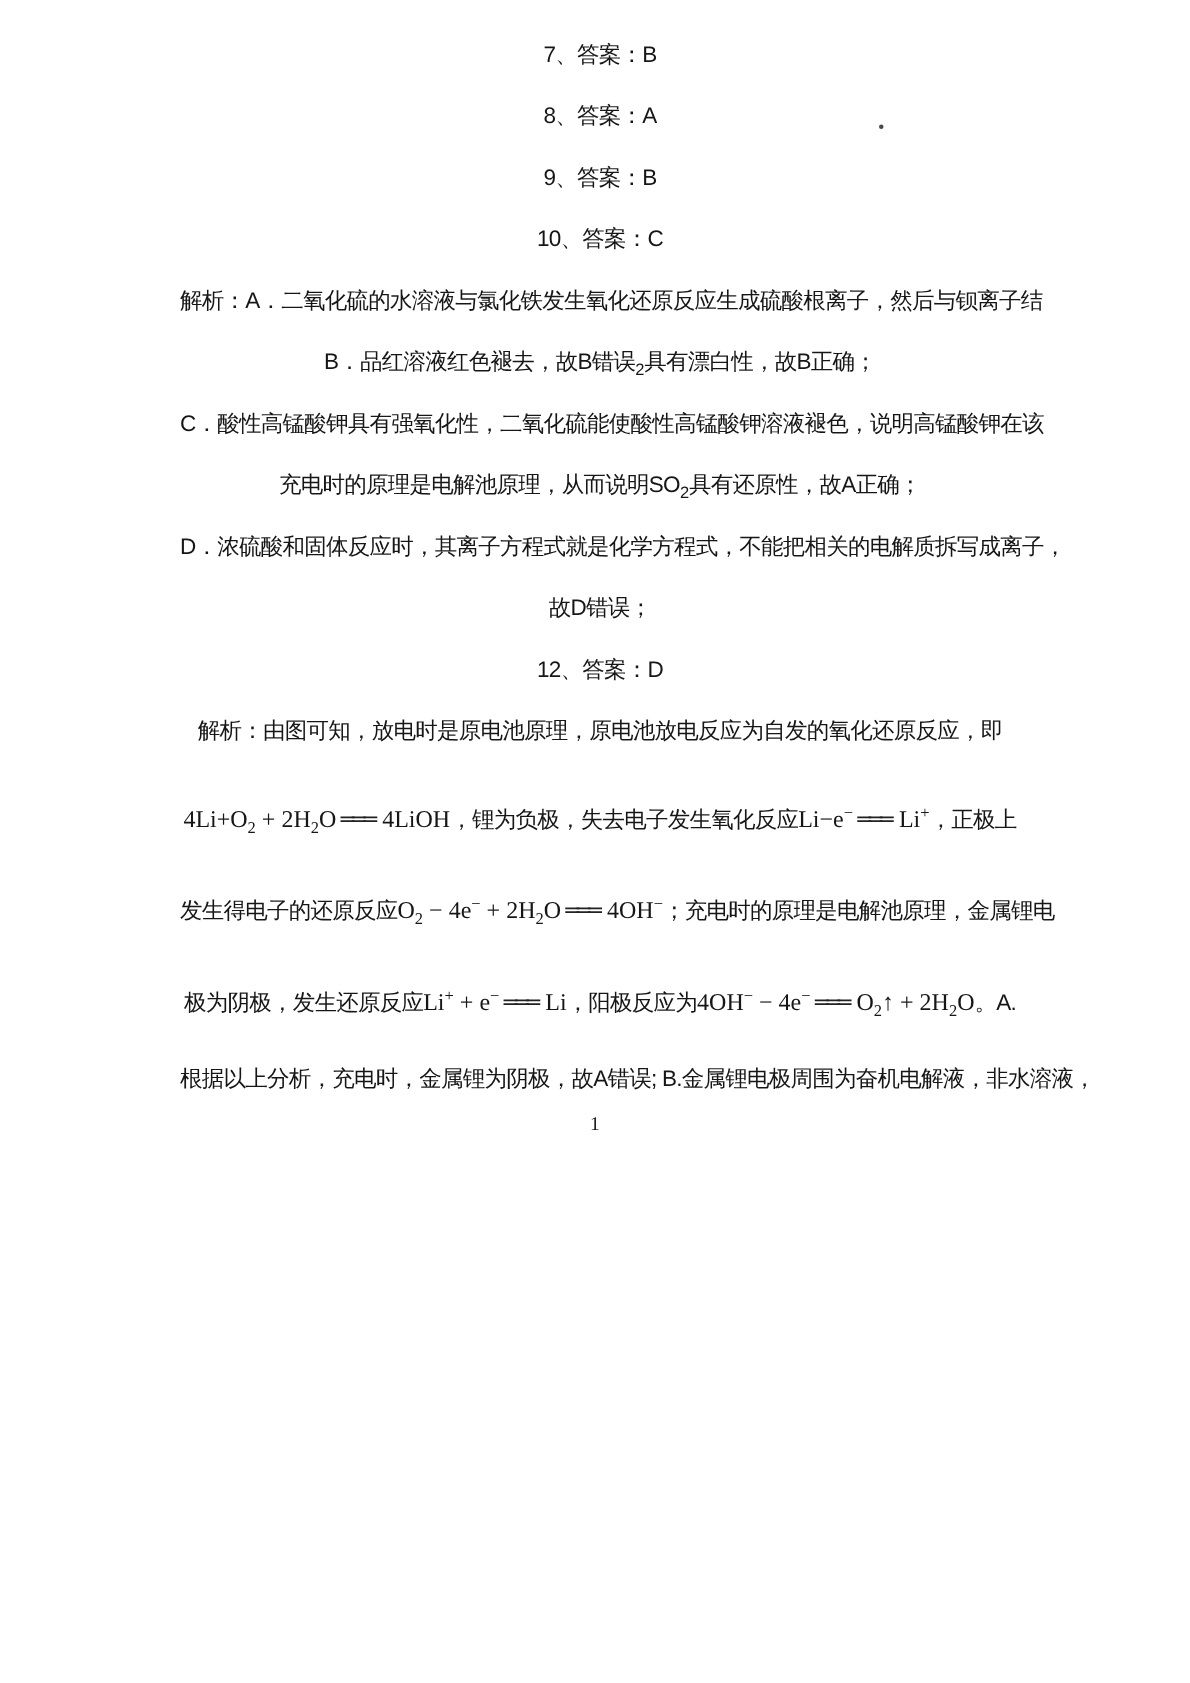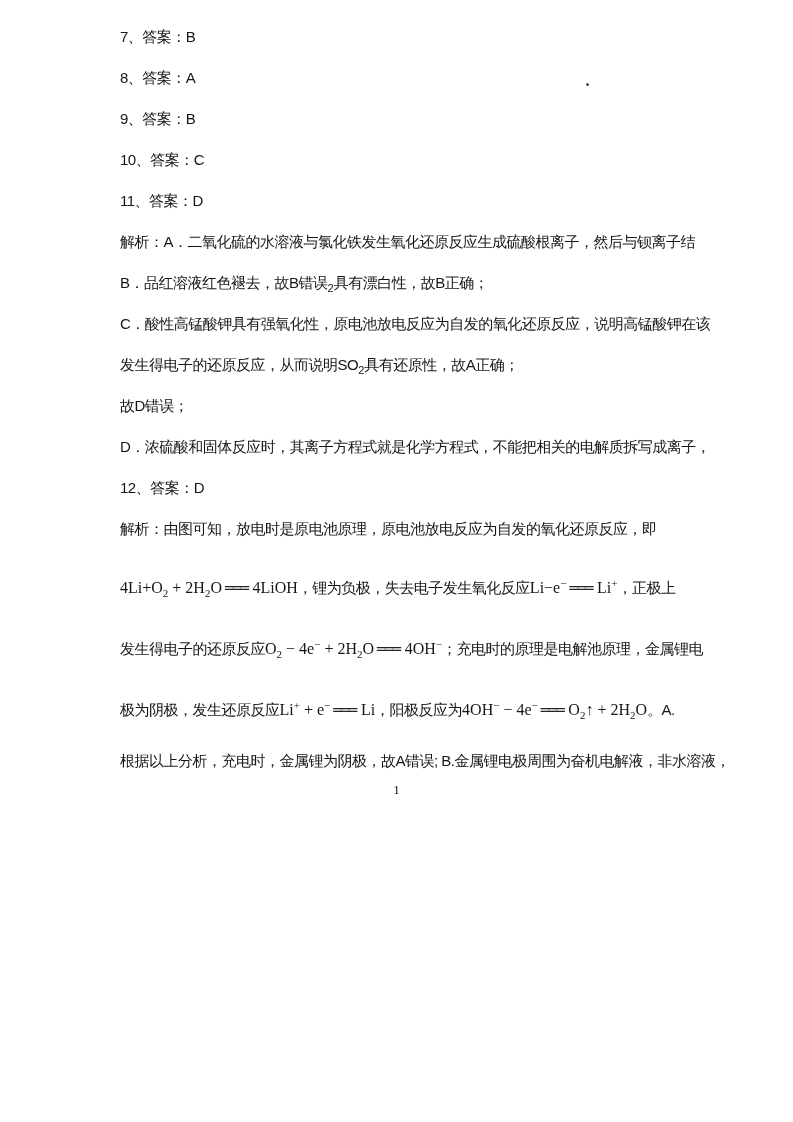--- a/index.html
+++ b/index.html
@@ -20,20 +20,21 @@
     padding-right: 80px;
     height: 26px; line-height: 26px;
     text-align: center;
     font-size: 15.5px;
     font-weight: bold;
     letter-spacing: -0.2px;
     white-space: nowrap;
   }
   .doc-body {
     margin: 16px 113px 0 120px;
+    text-align: center;
   }
   .line {
     height: 41px; line-height: 41px;
     font-size: 15px;
     letter-spacing: -0.5px;
     white-space: nowrap;
   }
   .eq-line {
     height: 61px; line-height: 61px;
   }
@@ -76,27 +77,26 @@
 
 <div class="page">
   <span class="stray-dot"></span>
 
 
   <div class="doc-body">
       <div class="line"><span class="seg-cn">7、答案：B</span></div>
       <div class="line"><span class="seg-cn">8、答案：A</span></div>
       <div class="line"><span class="seg-cn">9、答案：B</span></div>
       <div class="line"><span class="seg-cn">10、答案：C</span></div>
-      <div class="line"><span class="seg-cn">11、答案：D</span></div>
       <div class="line"><span class="seg-cn">解析：A．二氧化硫的水溶液与氯化铁发生氧化还原反应生成硫酸根离子，然后与钡离子结</span></div>
       <div class="line"><span class="seg-cn">B．品红溶液红色褪去，故B错误</span><span class="seg-sub">2</span><span class="seg-cn">具有漂白性，故B正确；</span></div>
-      <div class="line"><span class="seg-cn">C．酸性高锰酸钾具有强氧化性，原电池放电反应为自发的氧化还原反应，说明高锰酸钾在该</span></div>
-      <div class="line"><span class="seg-cn">发生得电子的还原反应，从而说明SO</span><span class="seg-sub">2</span><span class="seg-cn">具有还原性，故A正确；</span></div>
+      <div class="line"><span class="seg-cn">C．酸性高锰酸钾具有强氧化性，二氧化硫能使酸性高锰酸钾溶液褪色，说明高锰酸钾在该</span></div>
+      <div class="line"><span class="seg-cn">充电时的原理是电解池原理，从而说明SO</span><span class="seg-sub">2</span><span class="seg-cn">具有还原性，故A正确；</span></div>
+      <div class="line"><span class="seg-cn">D．浓硫酸和固体反应时，其离子方程式就是化学方程式，不能把相关的电解质拆写成离子，</span></div>
       <div class="line"><span class="seg-cn">故D错误；</span></div>
-      <div class="line"><span class="seg-cn">D．浓硫酸和固体反应时，其离子方程式就是化学方程式，不能把相关的电解质拆写成离子，</span></div>
       <div class="line"><span class="seg-cn">12、答案：D</span></div>
       <div class="line"><span class="seg-cn">解析：由图可知，放电时是原电池原理，原电池放电反应为自发的氧化还原反应，即</span></div>
       <div class="line eq-line"><span class="seg-eq">4Li+O</span><span class="seg-esub">2</span><span class="seg-eq"> + 2H</span><span class="seg-esub">2</span><span class="seg-eq">O</span><span class="seg-db">═══</span><span class="seg-eq">4LiOH</span><span class="seg-cn">，锂为负极，失去电子发生氧化反应</span><span class="seg-eq">Li−e</span><span class="seg-esup">−</span><span class="seg-db">═══</span><span class="seg-eq">Li</span><span class="seg-esup">+</span><span class="seg-cn">，正极上</span></div>
       <div class="line eq-line"><span class="seg-cn">发生得电子的还原反应</span><span class="seg-eq">O</span><span class="seg-esub">2</span><span class="seg-eq"> − 4e</span><span class="seg-esup">−</span><span class="seg-eq"> + 2H</span><span class="seg-esub">2</span><span class="seg-eq">O</span><span class="seg-db">═══</span><span class="seg-eq">4OH</span><span class="seg-esup">−</span><span class="seg-cn">；充电时的原理是电解池原理，金属锂电</span></div>
       <div class="line eq-line"><span class="seg-cn">极为阴极，发生还原反应</span><span class="seg-eq">Li</span><span class="seg-esup">+</span><span class="seg-eq"> + e</span><span class="seg-esup">−</span><span class="seg-db">═══</span><span class="seg-eq">Li</span><span class="seg-cn">，阳极反应为</span><span class="seg-eq">4OH</span><span class="seg-esup">−</span><span class="seg-eq"> − 4e</span><span class="seg-esup">−</span><span class="seg-db">═══</span><span class="seg-eq">O</span><span class="seg-esub">2</span><span class="seg-eq">↑ + 2H</span><span class="seg-esub">2</span><span class="seg-eq">O</span><span class="seg-cn">。A.</span></div>
       <div class="line"><span class="seg-cn">根据以上分析，充电时，金属锂为阴极，故A错误; B.金属锂电极周围为奋机电解液，非水溶液，</span></div>
     </div>
 
   <div class="page-number">1</div>
 

